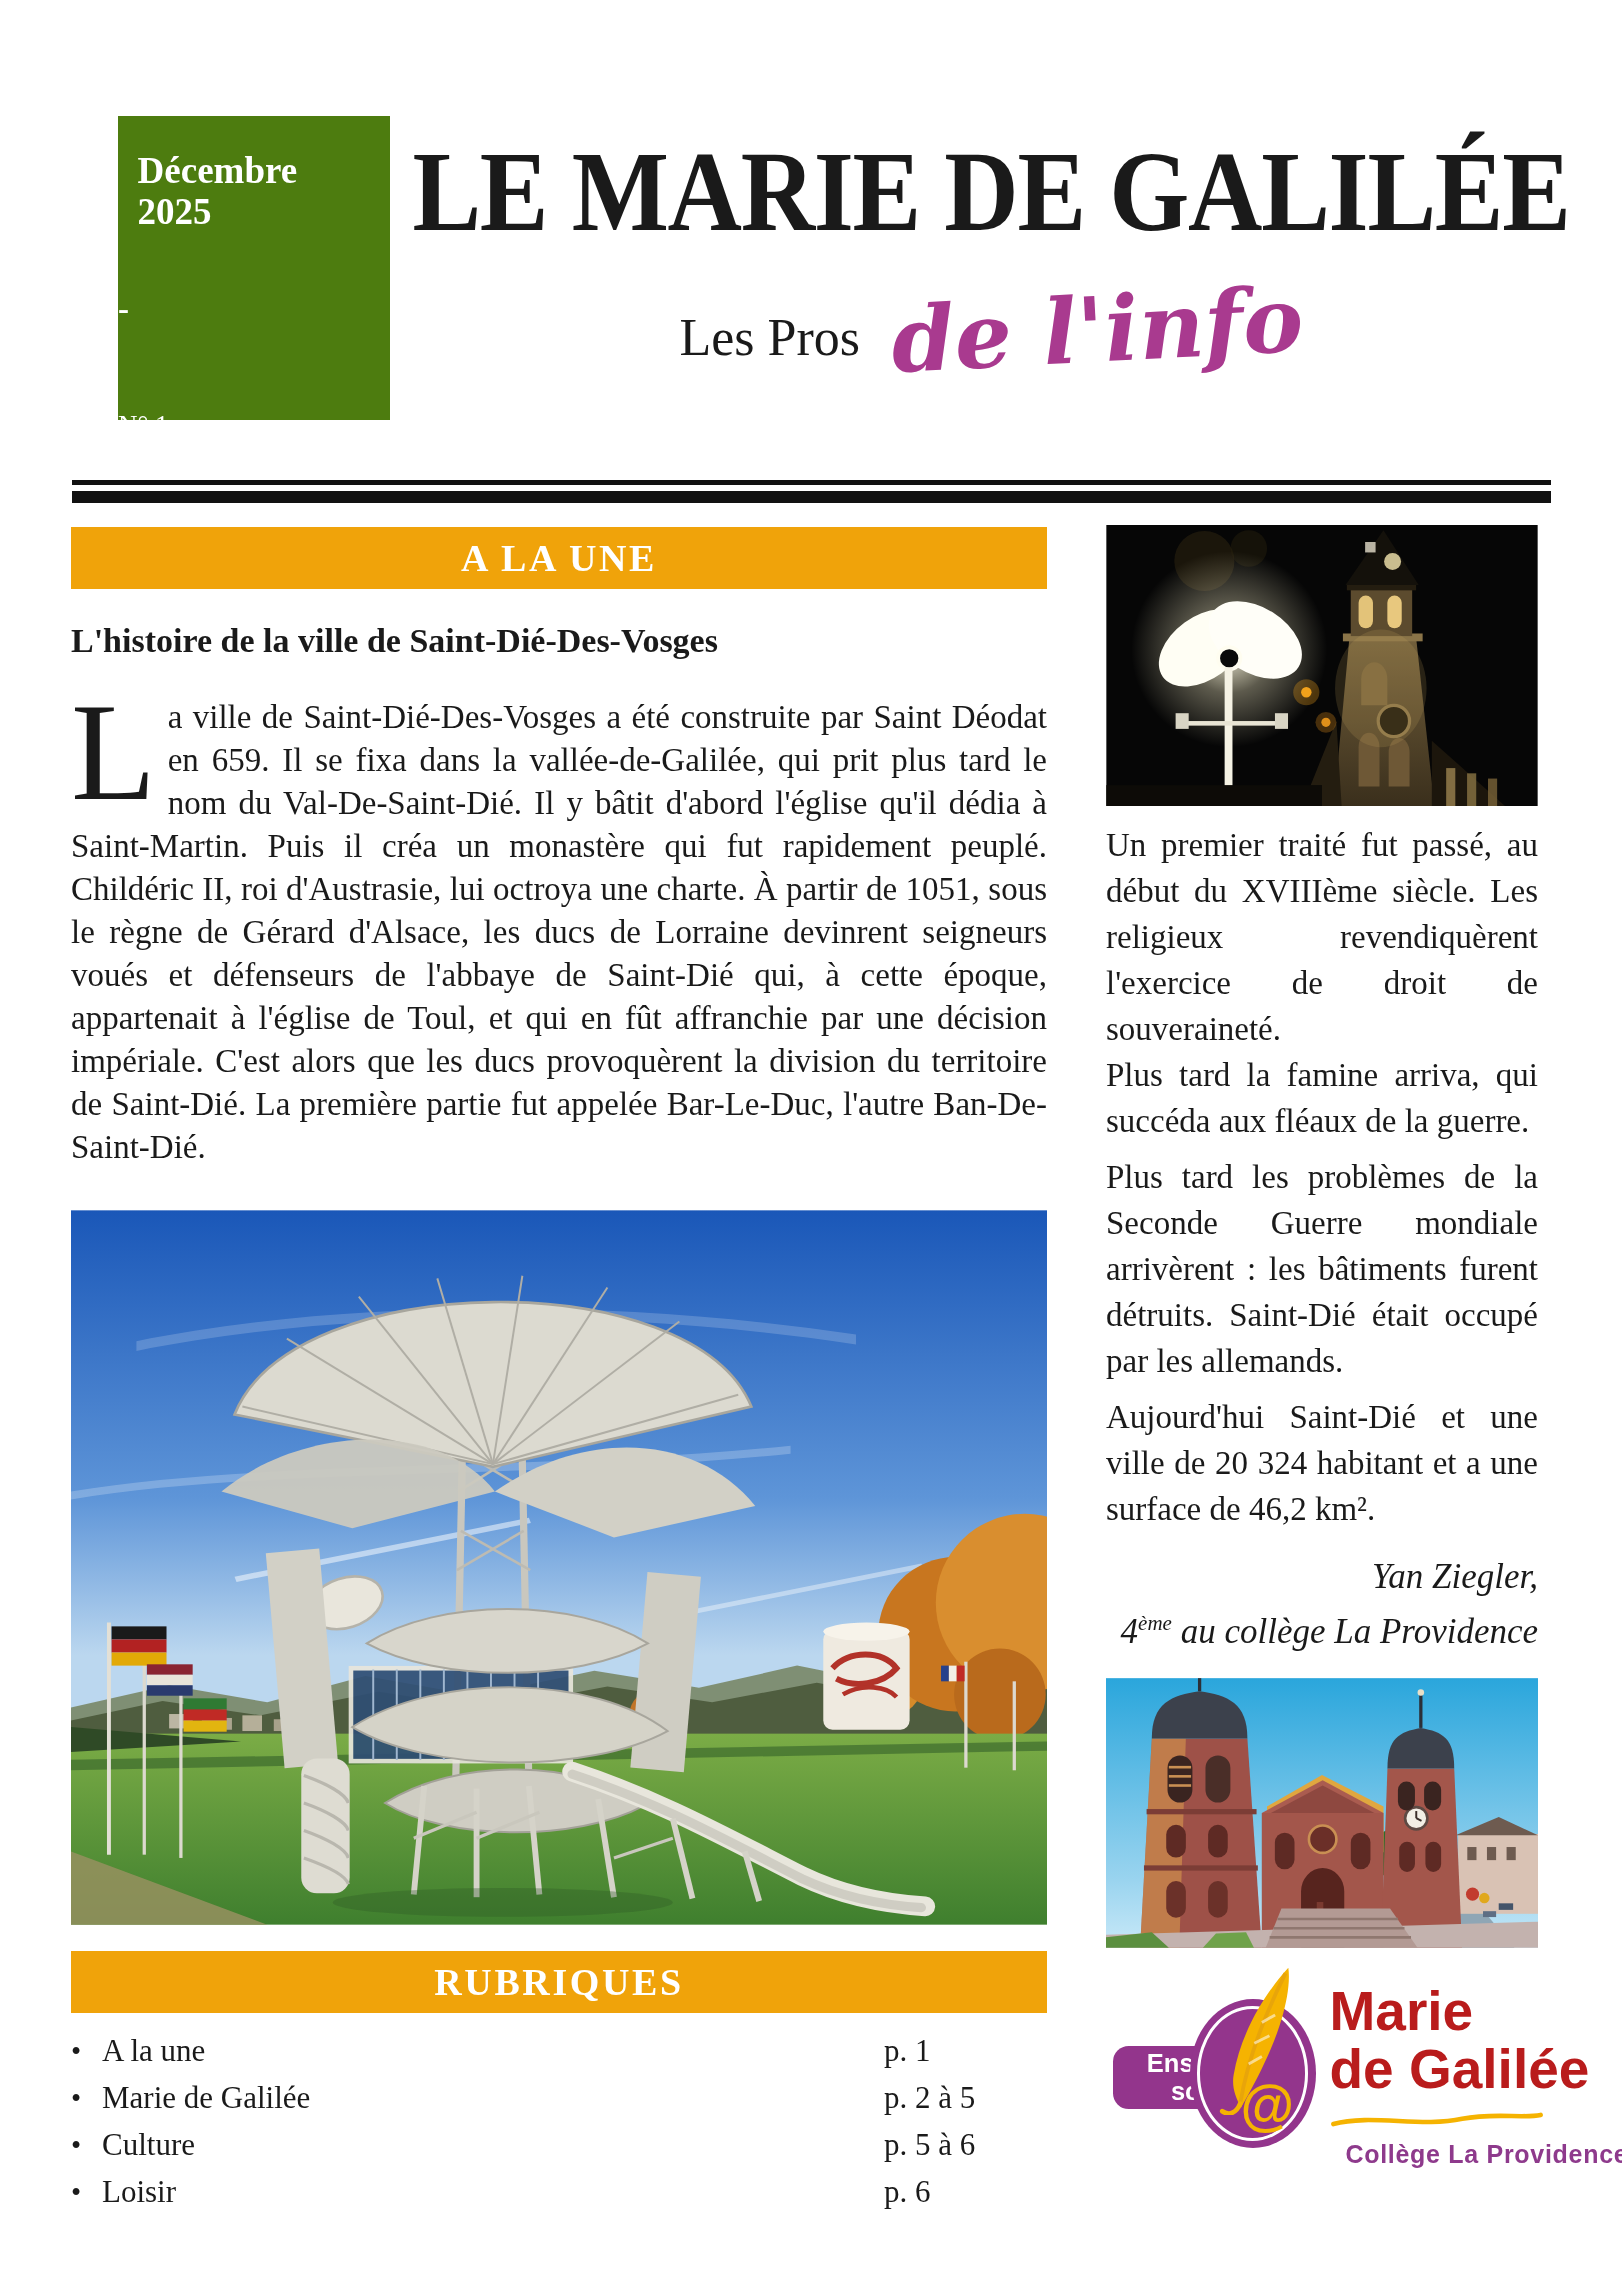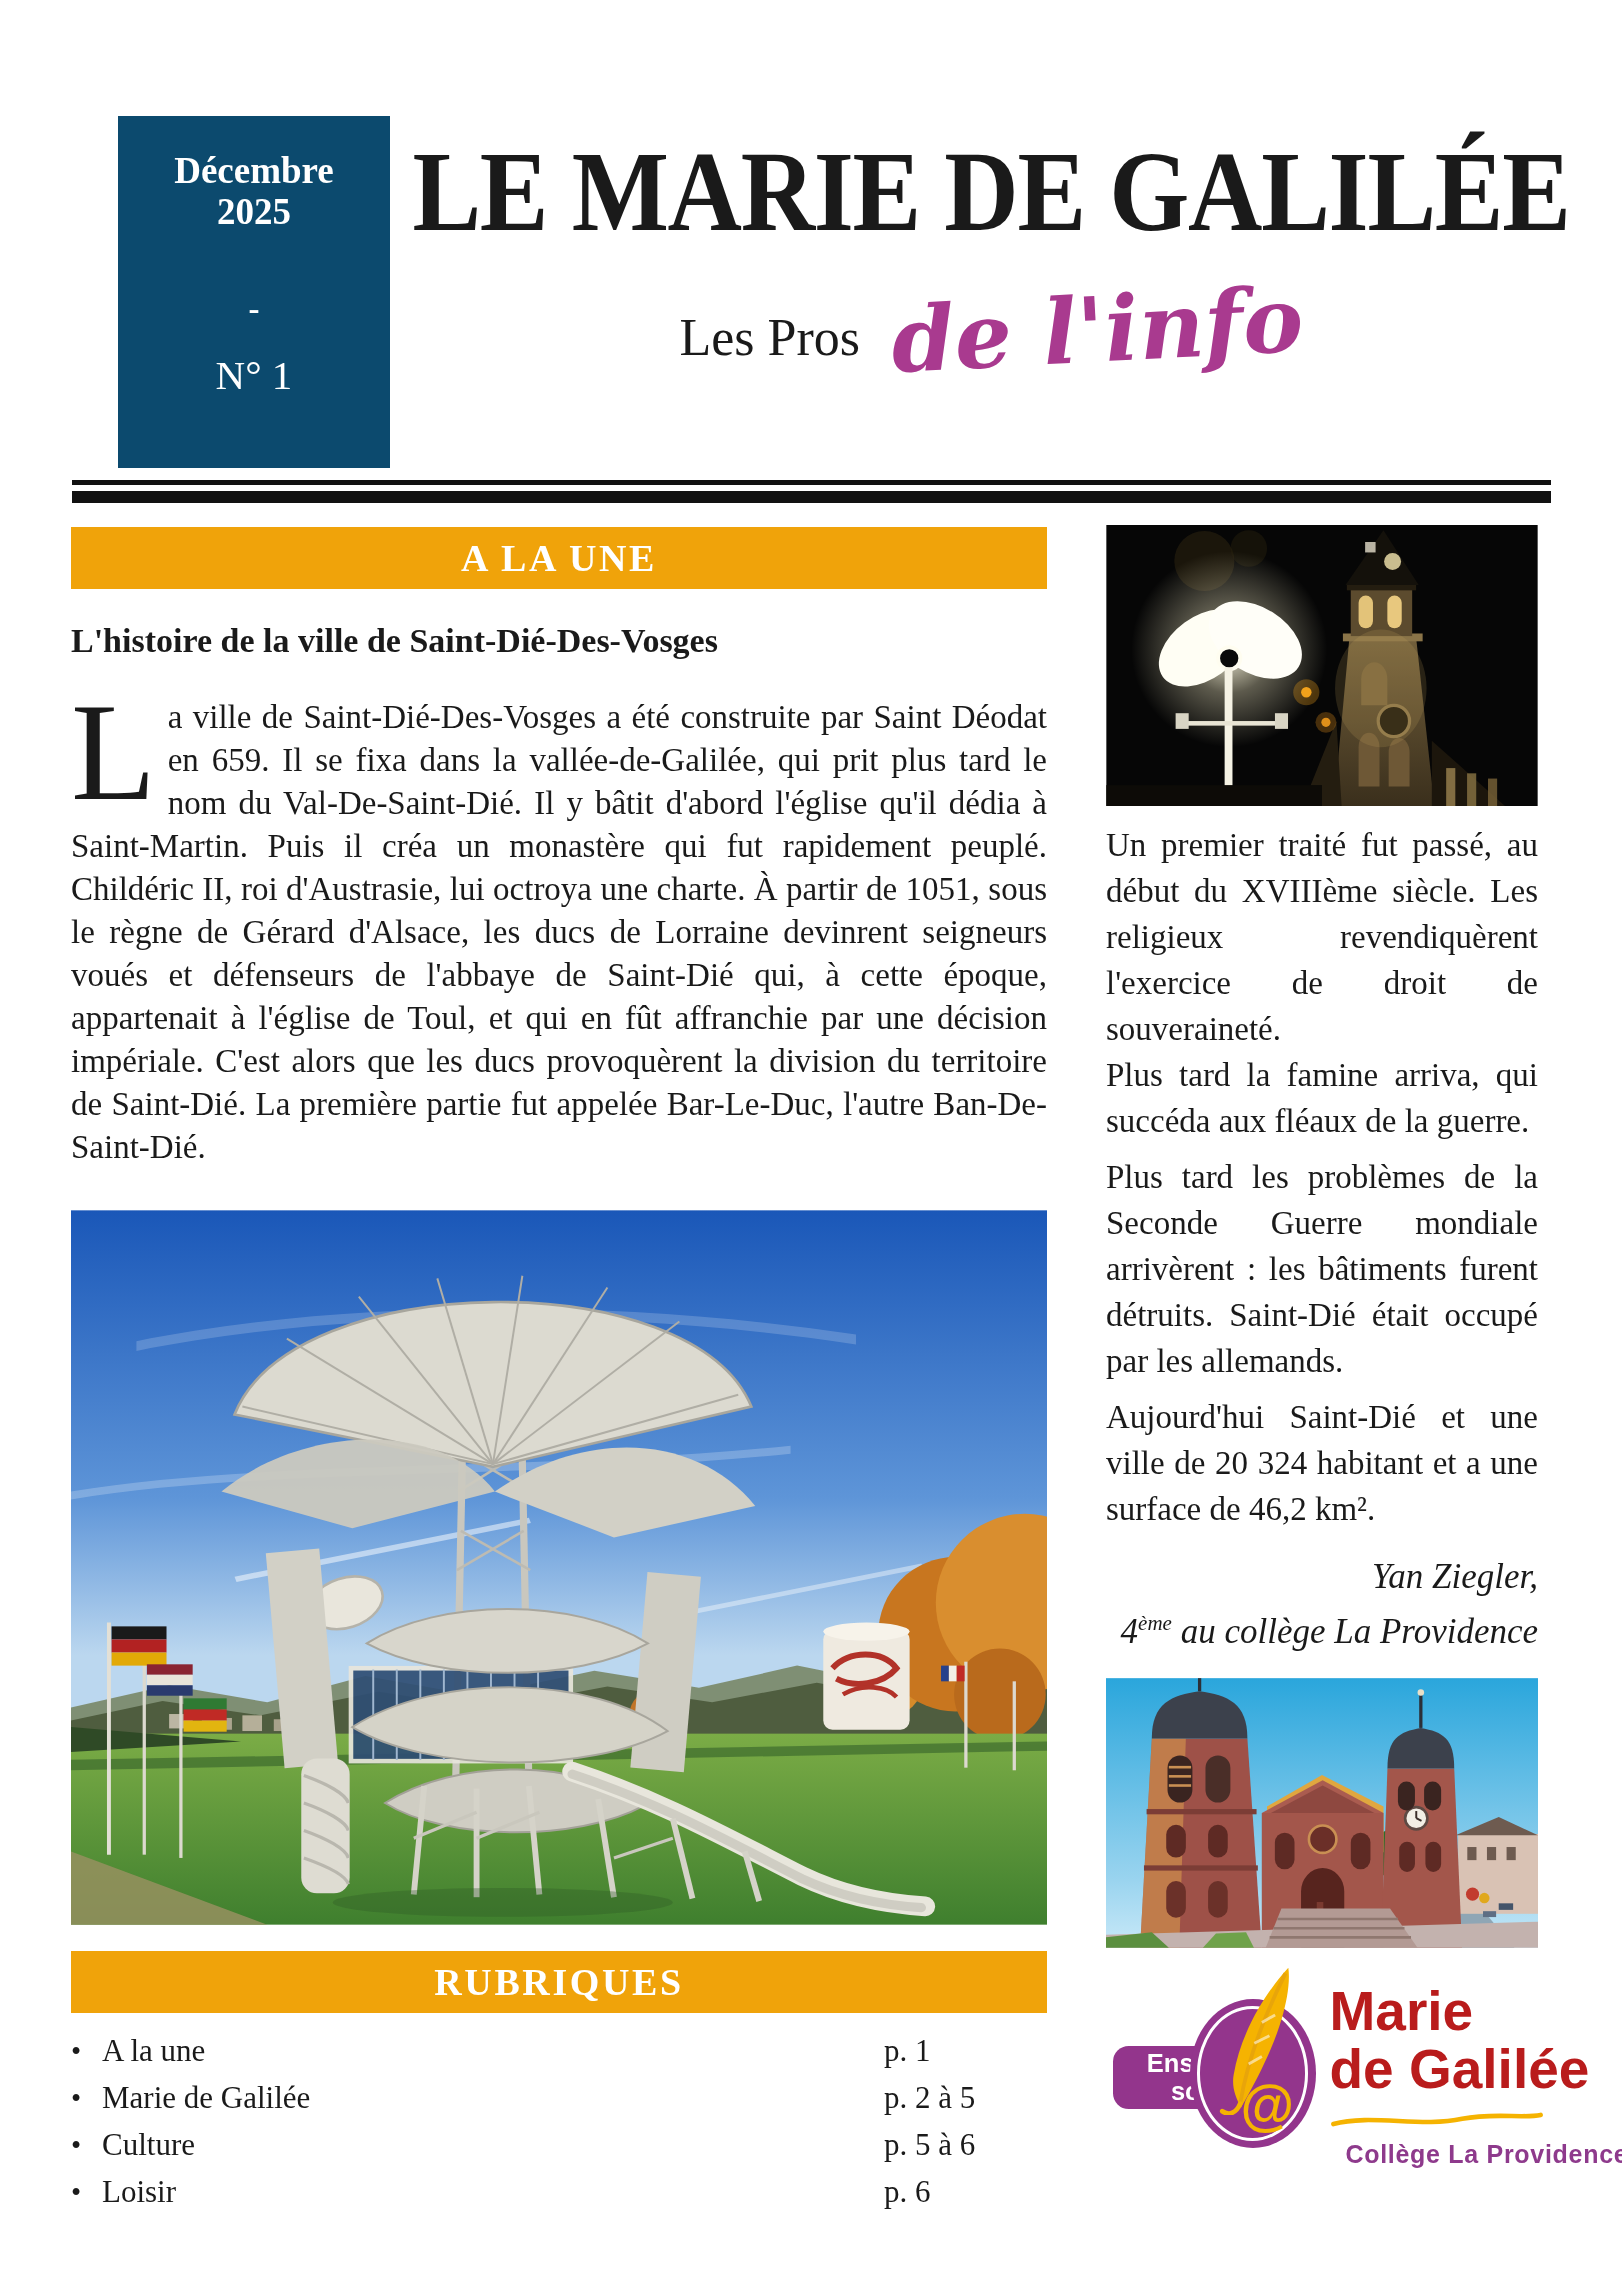--- a/index.html
+++ b/index.html
@@ -2,26 +2,26 @@
 <html style="font-size:10.5px"><head>
 <meta charset="utf-8">
 <style>
   html,body{margin:0;padding:0;background:#888;}
   .page{
     position:relative;width:1623px;height:2295px;background:#ffffff;
     font-family:"Liberation Serif",serif;color:#1a1a1a;overflow:hidden;
   }
   
   .date-box{
-    position:absolute;left:118px;top:116px;width:272px;height:352px;
-    background:#0c4a6e;color:#fff;text-align:center;
+    position:absolute;left:118px;top:116px;width:272px;height:304px;
+    background:#4d7c0f;color:#fff;
   }
   .date-box .month{font-size:37px;font-weight:bold;line-height:1.12;padding:34px 19.6px 0 19.6px;}
   .date-box .dash{font-size:33px;font-weight:bold;margin-top:60px;line-height:1;}
-  .date-box .issue-no{font-size:41px;margin-top:29px;line-height:1;}
+  .date-box .issue-no{font-size:27px;margin-top:86px;line-height:1;}
   .masthead{position:absolute;left:399px;top:134px;width:1184px;text-align:center;}
   .masthead .title{
     font-size:103px;font-weight:bold;letter-spacing:-1.3px;line-height:1;
     transform:scaleY(1.12);transform-origin:top center;white-space:nowrap;
   }
   .masthead .subtitle{margin-top:41px;display:flex;justify-content:center;align-items:baseline;}
   .subtitle .plain{font-size:52px;line-height:1;}
   .subtitle .script{
     font-family:"DejaVu Serif",serif;font-style:italic;font-weight:bold;
     font-size:90px;line-height:1;color:#A93A8F;margin-left:31px;

